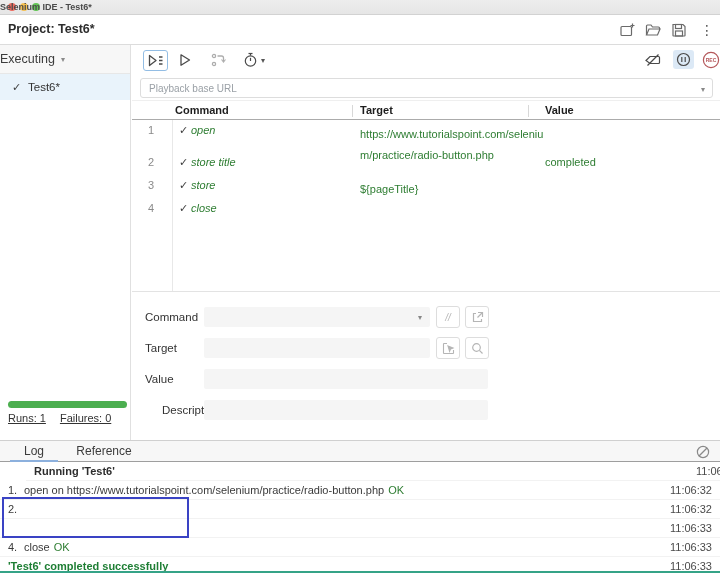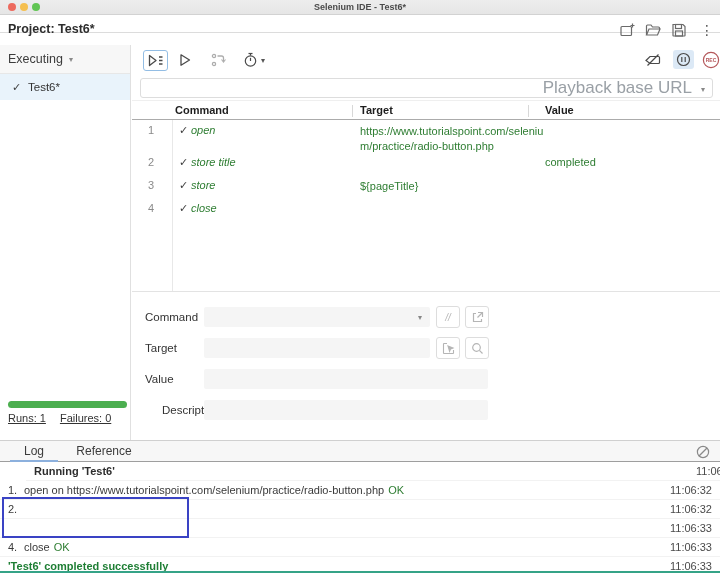--- a/index.html
+++ b/index.html
@@ -3,37 +3,37 @@
 <meta charset="utf-8">
 <style>
   * { margin:0; padding:0; box-sizing:border-box; }
   html,body { width:720px; height:573px; overflow:hidden; background:#fff;
     font-family:"Liberation Sans","DejaVu Sans",sans-serif; color:#333; }
 
   
   .titlebar { position:absolute; left:0; top:0; width:720px; height:15px;
     background:linear-gradient(#ededed,#e6e6e6); border-bottom:1px solid #d2d2d2; }
   .tl-dot { position:absolute; top:3px; width:8px; height:8px; border-radius:50%; }
-  .win-title { position:absolute; top:2px; width:100%; text-align:center;
+  .win-title { position:absolute; top:2px; width:100%; text-align:left;
     font-size:9px; font-weight:700; color:#4a4a4a; }
 
   
-  .projectbar { position:absolute; left:0; top:15px; width:720px; height:18px;
+  .projectbar { position:absolute; left:0; top:15px; width:720px; height:30px;
     background:#fff; border-bottom:1px solid #dcdcdc;padding-left:36px; }
   .project-title { position:absolute; left:8px; top:7px; font-size:12.5px; font-weight:700; color:#2d2d2d; }
   .pb-icon { position:absolute; top:6px; width:18px; height:18px; cursor:pointer; }
   .pb-icon svg { width:100%; height:100%; }
   .kebab { font-size:14px; color:#555; line-height:18px; text-align:center; width:10px; }
 
   
   .sidebar { position:absolute; left:0; top:45px; width:131px; height:395px;
     border-right:1px solid #e0e0e0; background:#fff; }
   .sb-header { position:absolute; left:0; top:0; width:130px; height:29px;
     background:#f7f7f7; border-bottom:1px solid #e7e7e7; font-size:12.5px; color:#3c3c3c;
-    line-height:29px; padding-left:8px; cursor:pointer; }
+    line-height:29px; cursor:pointer; }
   .sb-caret { color:#8a8a8a; font-size:8px; margin-left:6px; vertical-align:1px; }
   .sb-test { position:absolute; left:0; top:29px; width:130px; height:26px;
     background:#e9f3fb; font-size:11.5px; color:#333; line-height:26px; cursor:pointer; }
   .sb-check { position:absolute; left:12px; color:#3d3d3d; font-size:11px; }
   .sb-test-label { position:absolute; left:28px; }
   .progress { position:absolute; left:8px; top:356px; width:119px; height:7px;
     border-radius:4px; }
   .runs-line { position:absolute; left:8px; top:367px; font-size:11px; color:#333; }
   .runs-line span { margin-right:14px;text-decoration:underline; }
 
@@ -43,37 +43,37 @@
   .tb-icon svg { display:block; }
   .boxed-blue { border:1px solid #93bde4; border-radius:3px; background:#fff; padding:2px 3px; }
   .boxed-fill { border-radius:3px; background:#dce9f6; padding:2px 3px; }
   .dim { opacity:.45; }
   .tb-caret { position:absolute; font-size:8px; color:#555; cursor:pointer; }
 
   
   .playback { position:absolute; left:140px; top:78px; width:573px; height:20px;
     border:1px solid #ddd; border-radius:3px; background:#fff; }
   .playback input { position:absolute; left:0; top:0; width:100%; height:100%; border:none; outline:none;
-    font-size:17px; padding:0 20px 0 8px; color:#333; background:transparent;
-    font-family:"Liberation Sans",sans-serif;text-align:right; }
+    font-size:10px; padding:0 20px 0 8px; color:#333; background:transparent;
+    font-family:"Liberation Sans",sans-serif; }
   .playback input::placeholder { color:#9aa0a6; }
   .playback .caret { position:absolute; right:7px; top:6px; font-size:8px; color:#888; cursor:pointer; }
 
   
   .thead { position:absolute; left:132px; top:100px; width:588px; height:20px;
     border-top:1px solid #efefef; border-bottom:1px solid #ababab; background:#fff; }
   .th { position:absolute; top:3px; font-size:11px; font-weight:700; color:#1d1d1d; }
   .th-sep { position:absolute; top:4px; width:1px; height:12px; background:#d8d8d8; }
   .numcol-line { position:absolute; left:172px; top:120px; width:1px; height:171px; background:#e8e8e8; }
   .table-bottom { position:absolute; left:132px; top:291px; width:588px; height:1px; background:#e3e3e3; }
   .trow { position:absolute; left:132px; width:588px; font-size:11px; }
   .tnum { position:absolute; left:6px; width:16px; text-align:right; color:#8a8a8a; }
   .tcheck { position:absolute; left:47px; color:#3d3d3d; }
   .tcmd { position:absolute; left:59px; font-style:italic; color:#2e7d32; }
-  .ttarget { position:absolute; left:228px; width:186px; color:#2e7d32; word-break:break-all; line-height:15px; }
+  .ttarget { position:absolute; left:228px; width:186px; color:#2e7d32; word-break:break-all; line-height:21px; }
   .tvalue { position:absolute; left:413px; width:160px; color:#2e7d32; }
 
   
   .form-label { position:absolute; font-size:11.5px; color:#333; }
   .f-input { position:absolute; height:20px; background:#f5f5f5; border:none; border-radius:2px;
     font-size:11px; padding:0 8px; color:#333; outline:none; font-family:"Liberation Sans",sans-serif; }
   .f-select { position:absolute; height:20px; background:#f5f5f5; border-radius:2px; cursor:pointer; }
   .f-select .caret { position:absolute; right:8px; top:6px; font-size:8px; color:#888; }
   .f-btn { position:absolute; width:24px; height:22px; border:1px solid #ddd; border-radius:3px;
     background:#fff; cursor:pointer; display:flex; align-items:center; justify-content:center; }

